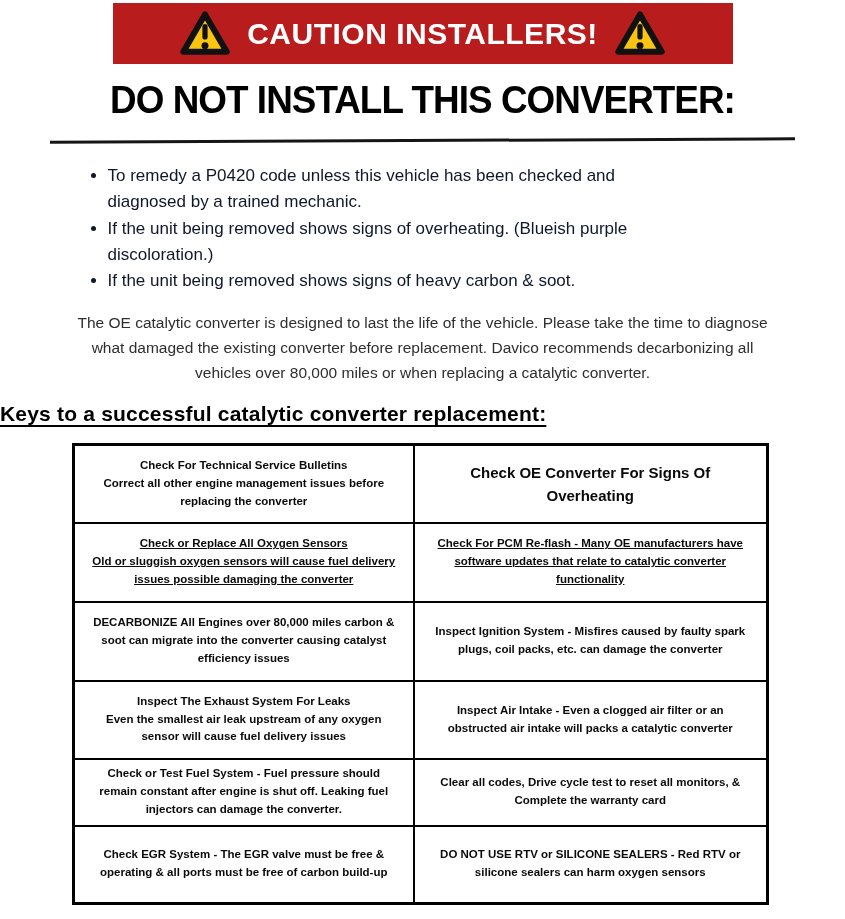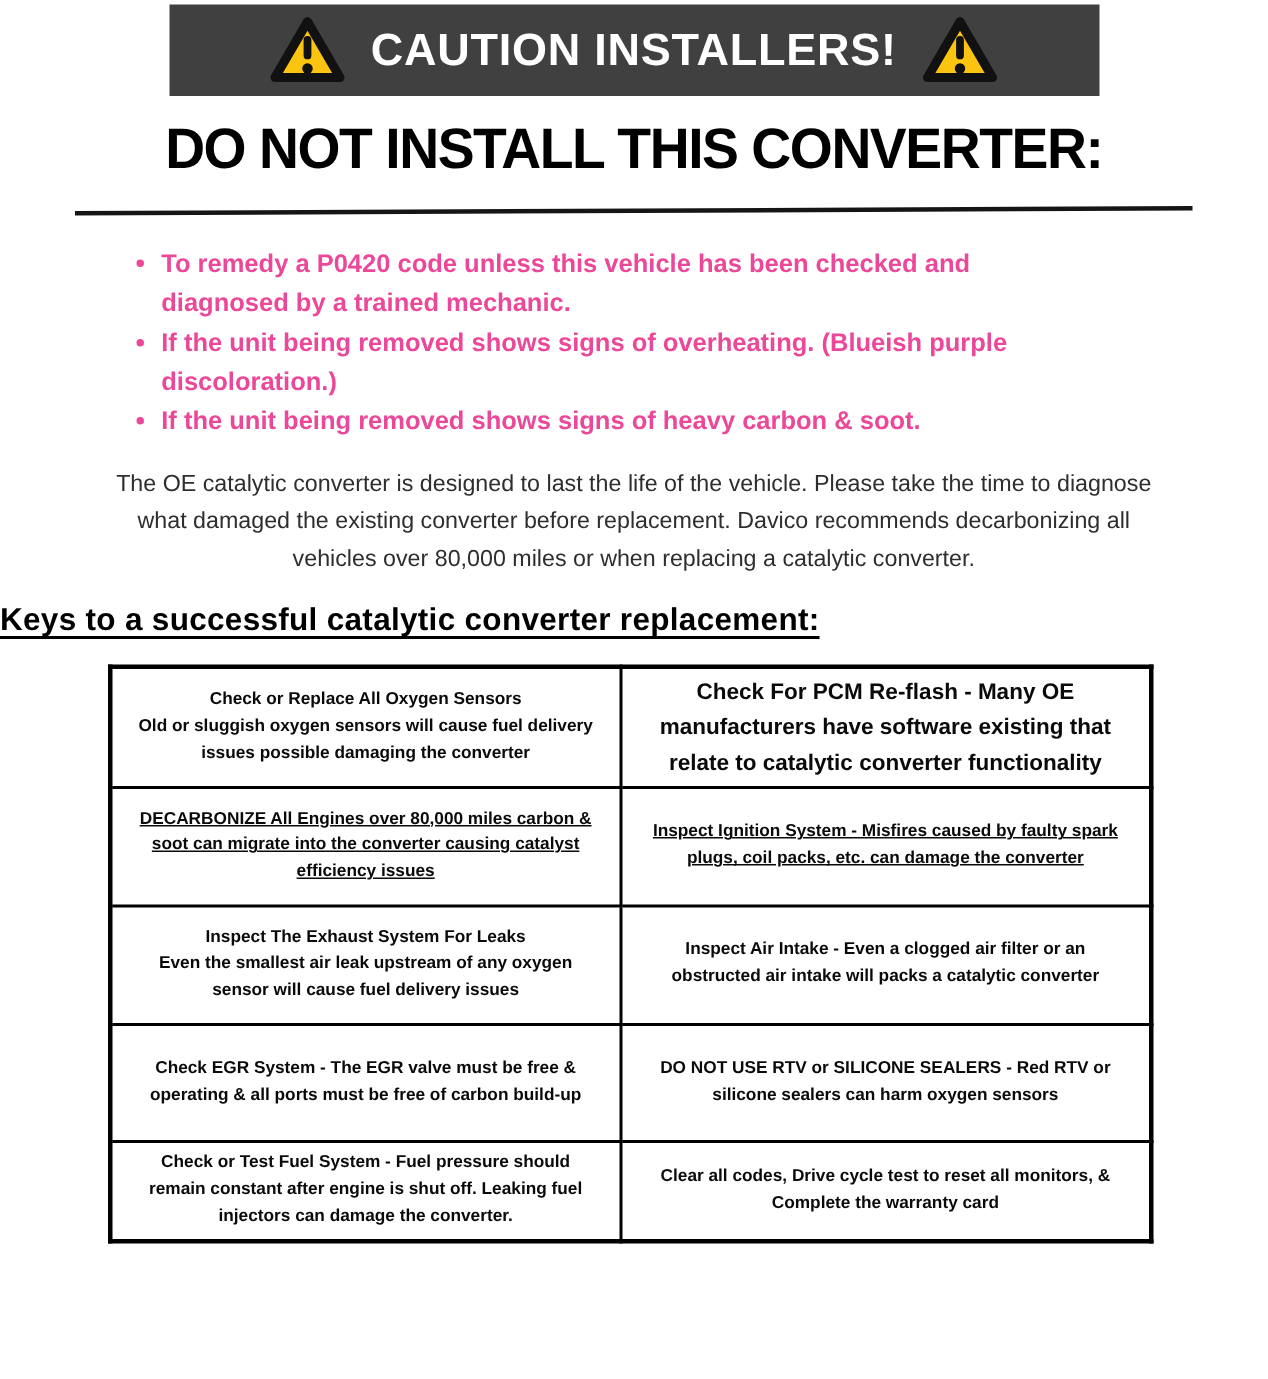--- a/index.html
+++ b/index.html
@@ -54,24 +54,24 @@
 
   
   .warnings {
     width: 690px;
     margin: 21px auto 0 auto;
     padding-left: 30px;
     list-style: disc;
   }
   .warnings li {
     font-size: 17px;
-    font-weight: 700;
+    font-weight: 400;
     line-height: 1.55;
     white-space: pre-line;
-    color: #ec4899;
+    color: #0f172a;
   }
 
   
   .intro {
     width: 754px;
     margin: 15px auto 0 auto;
     text-align: center;
     font-size: 15.5px;
     font-weight: 400;
     line-height: 1.62;
@@ -116,21 +116,21 @@
   tr:nth-child(2) td { height: 79px; text-decoration: underline; }
   tr:nth-child(3) td { height: 79px; }
   tr:nth-child(4) td { height: 78px; }
   tr:nth-child(5) td { height: 67px; }
   tr:nth-child(6) td { height: 78px; }
   tr:nth-child(1) td.col-right { font-size: 15px; }
 </style>
 </head>
 <body>
 
-<div class="banner" style="background:#404040;">
+<div class="banner" style="background:#b91c1c;">
   <svg class="warn-icon" width="52" height="47" viewBox="0 0 60 54" aria-hidden="true">
     <path d="M30 5 L55 48 H5 Z" fill="#FBC411" stroke="#111" stroke-width="7" stroke-linejoin="round"></path>
     <rect x="27" y="16" width="6" height="18" rx="3" fill="#111"></rect>
     <circle cx="30" cy="41" r="4" fill="#111"></circle>
   </svg>
   <div class="banner-title">CAUTION INSTALLERS!</div>
   <svg class="warn-icon" width="52" height="47" viewBox="0 0 60 54" aria-hidden="true">
     <path d="M30 5 L55 48 H5 Z" fill="#FBC411" stroke="#111" stroke-width="7" stroke-linejoin="round"></path>
     <rect x="27" y="16" width="6" height="18" rx="3" fill="#111"></rect>
     <circle cx="30" cy="41" r="4" fill="#111"></circle>
@@ -151,35 +151,40 @@
 
 <div class="intro">The OE catalytic converter is designed to last the life of the vehicle. Please take the time to diagnose
 what damaged the existing converter before replacement. Davico recommends decarbonizing all
 vehicles over 80,000 miles or when replacing a catalytic converter.</div>
 
 <div class="keys-heading">Keys to a successful catalytic converter replacement:</div>
 
 <table class="keys-table">
   <tbody>
     <tr>
+      <td class="col-left">Check For Technical Service Bulletins
+Correct all other engine management issues before replacing the converter</td>
+      <td class="col-right">Check OE Converter For Signs Of Overheating</td>
+    </tr>
+    <tr>
       <td class="col-left">Check or Replace All Oxygen Sensors
 Old or sluggish oxygen sensors will cause fuel delivery issues possible damaging the converter</td>
-      <td class="col-right">Check For PCM Re-flash - Many OE manufacturers have software existing that relate to catalytic converter functionality</td>
+      <td class="col-right">Check For PCM Re-flash - Many OE manufacturers have software updates that relate to catalytic converter functionality</td>
     </tr>
     <tr>
       <td class="col-left">DECARBONIZE All Engines over 80,000 miles carbon &amp; soot can migrate into the converter causing catalyst efficiency issues</td>
       <td class="col-right">Inspect Ignition System - Misfires caused by faulty spark plugs, coil packs, etc. can damage the converter</td>
     </tr>
     <tr>
       <td class="col-left">Inspect The Exhaust System For Leaks
 Even the smallest air leak upstream of any oxygen sensor will cause fuel delivery issues</td>
       <td class="col-right">Inspect Air Intake - Even a clogged air filter or an obstructed air intake will packs a catalytic converter</td>
     </tr>
     <tr>
+      <td class="col-left">Check or Test Fuel System - Fuel pressure should remain constant after engine is shut off.  Leaking fuel injectors can damage the converter.</td>
+      <td class="col-right">Clear all codes,  Drive cycle test to reset all monitors, &amp; Complete the warranty card</td>
+    </tr>
+    <tr>
       <td class="col-left">Check EGR System - The EGR valve must be free &amp; operating &amp; all ports must be free of carbon build-up</td>
       <td class="col-right">DO NOT USE RTV or SILICONE SEALERS - Red RTV or silicone sealers can harm oxygen sensors</td>
-    </tr>
-    <tr>
-      <td class="col-left">Check or Test Fuel System - Fuel pressure should remain constant after engine is shut off.  Leaking fuel injectors can damage the converter.</td>
-      <td class="col-right">Clear all codes,  Drive cycle test to reset all monitors, &amp; Complete the warranty card</td>
     </tr>
   </tbody>
 </table>
 
 </body></html>

